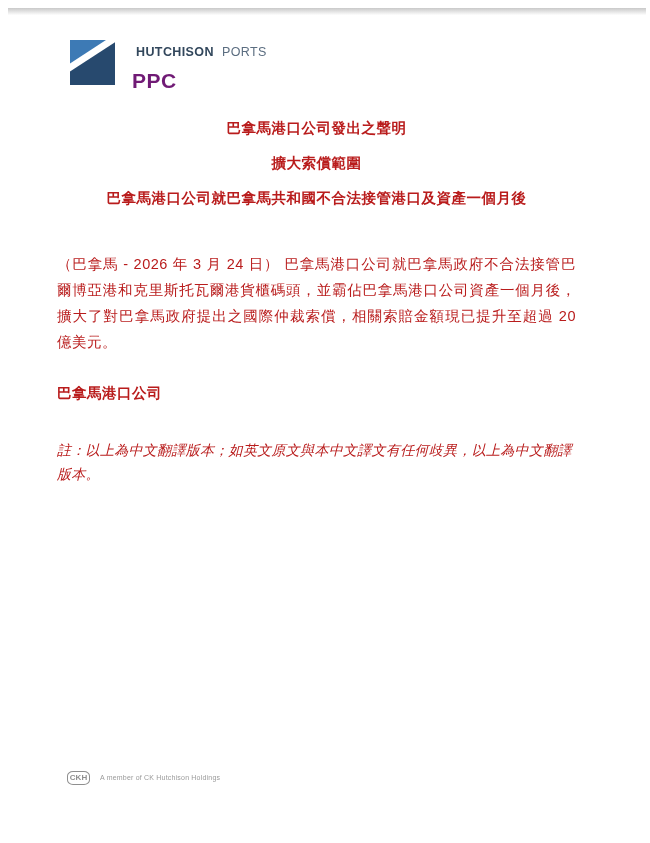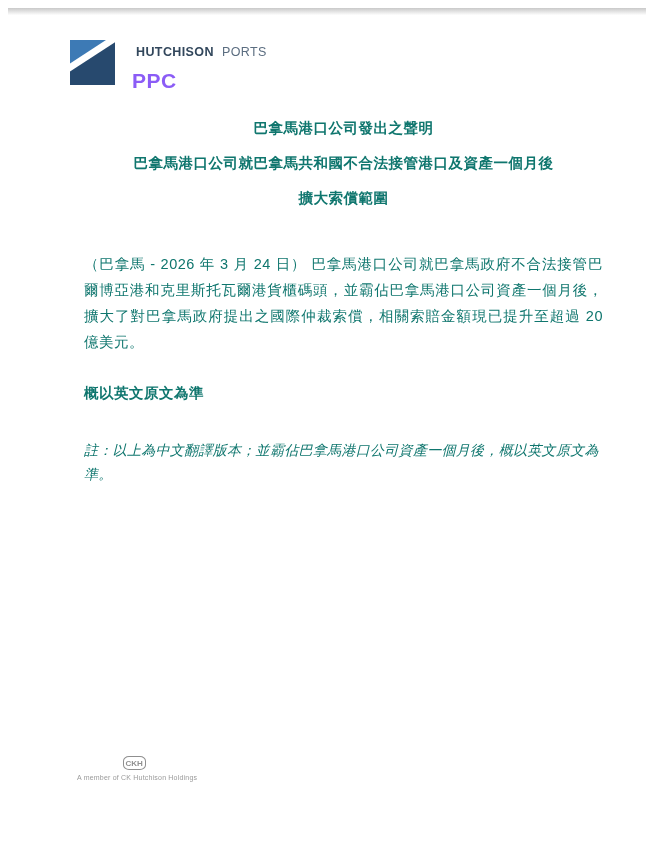--- a/index.html
+++ b/index.html
@@ -56,31 +56,31 @@
     font-size: 12.5px;
     letter-spacing: 0.4px;
     white-space: nowrap;
   }
   .brand-name-primary { font-weight: bold; color: #32475c; }
   .brand-name-secondary { font-weight: normal; color: #5b6d80; }
   .brand-sub {
     margin-top: 3px;
     font-size: 21px;
     font-weight: bold;
-    color: #8b5cf6;
+    color: #701a75;
     letter-spacing: 0.5px;
   }
 
   
   .content {
     position: absolute;
     top: 99px;
-    left: 68px;
+    left: 41px;
     width: 535px;
-    color: #0f766e;
+    color: #b91c1c;
   }
   .title-line {
     text-align: center;
     font-weight: bold;
     font-size: 14.5px;
     line-height: 27px;
     letter-spacing: 0.5px;
   }
   .paragraph {
     margin-top: 31px;
@@ -105,21 +105,20 @@
     letter-spacing: 0.3px;
   }
 
   
   .footer {
     position: absolute;
     left: 55px;
     bottom: 62px;
     display: flex;
     align-items: center;
-    flex-direction: column;
   }
   .ckh-logo {
     width: 23px;
     height: 14px;
     border: 1.3px solid #8f8f8f;
     border-radius: 6px / 5px;
     display: flex;
     align-items: center;
     justify-content: center;
     font-size: 8px;
@@ -150,28 +149,28 @@
     <div class="brand-text">
       <div class="brand-line1">
         <span class="brand-name-primary">HUTCHISON</span><span class="brand-name-secondary">PORTS</span>
       </div>
       <div class="brand-sub">PPC</div>
     </div>
   </div>
 
   <div class="content">
     <div class="title-line">巴拿馬港口公司發出之聲明</div>
+    <div class="title-line">擴大索償範圍</div>
     <div class="title-line">巴拿馬港口公司就巴拿馬共和國不合法接管港口及資產一個月後</div>
-    <div class="title-line">擴大索償範圍</div>
 
     <p class="paragraph">（巴拿馬 - 2026 年 3 月 24 日） 巴拿馬港口公司就巴拿馬政府不合法接管巴爾博亞港和克里斯托瓦爾港貨櫃碼頭，並霸佔巴拿馬港口公司資產一個月後，擴大了對巴拿馬政府提出之國際仲裁索償，相關索賠金額現已提升至超過 20 億美元。</p>
 
-    <div class="signature">概以英文原文為準</div>
+    <div class="signature">巴拿馬港口公司</div>
 
-    <div class="note">註：以上為中文翻譯版本；並霸佔巴拿馬港口公司資產一個月後，概以英文原文為準。</div>
+    <div class="note">註：以上為中文翻譯版本；如英文原文與本中文譯文有任何歧異，以上為中文翻譯版本。</div>
   </div>
 
   <div class="footer">
     <div class="ckh-logo">CKH</div>
     <div class="member-text">A member of CK Hutchison Holdings</div>
   </div>
 
 </div>
 
 </body></html>

